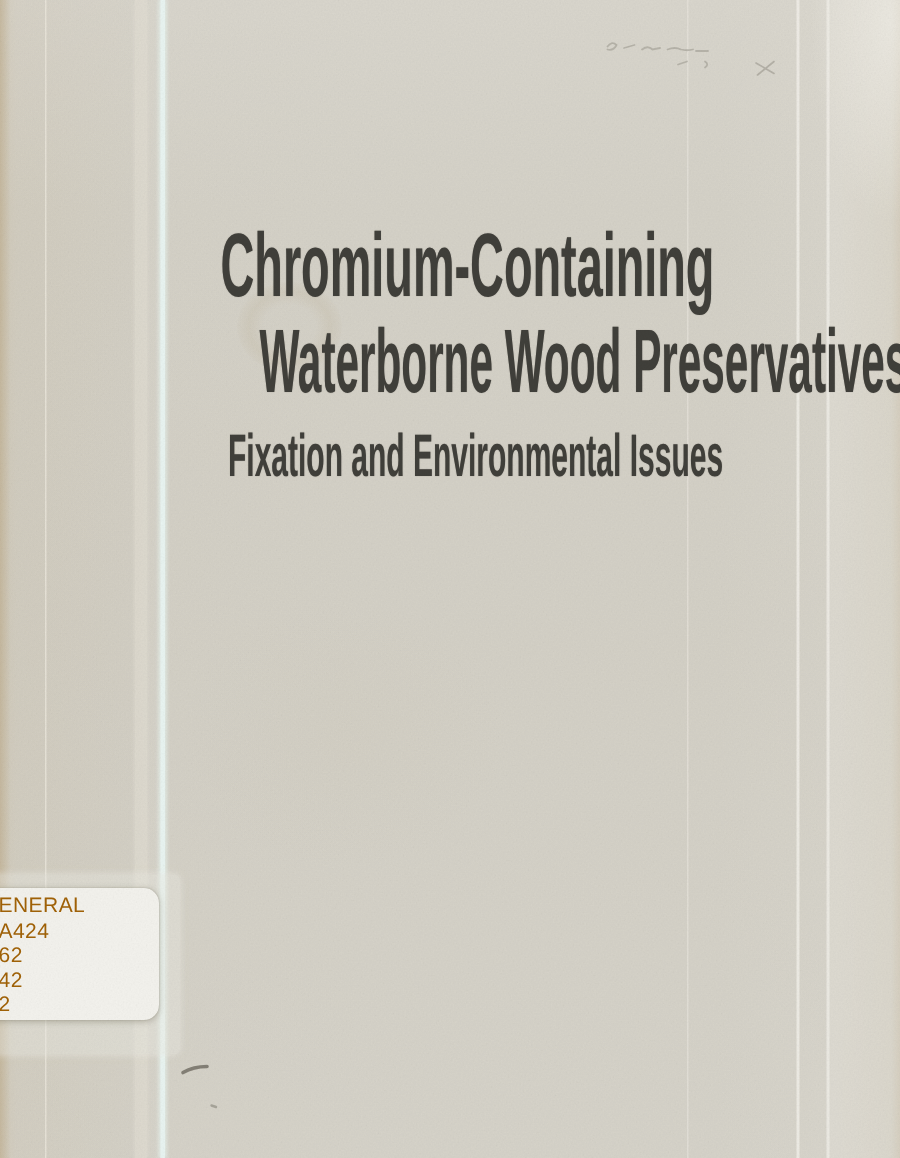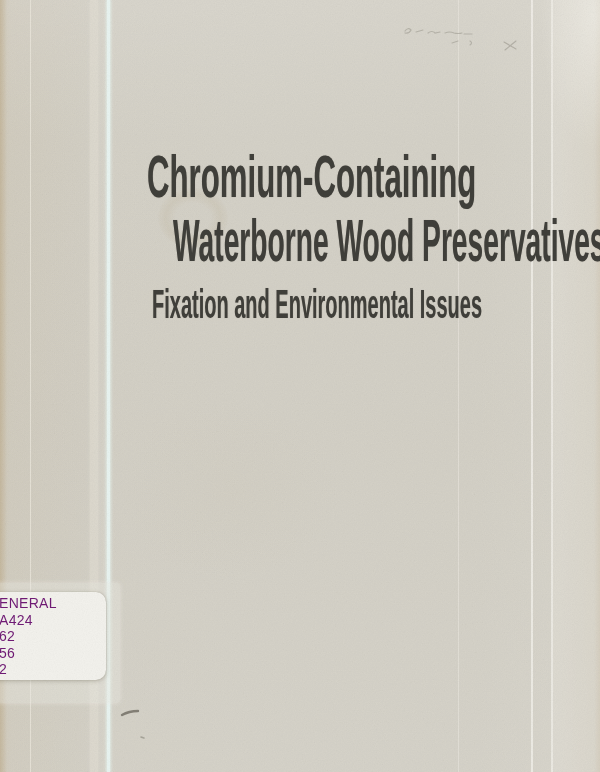--- a/index.html
+++ b/index.html
@@ -84,21 +84,21 @@
   }
   .call-label {
     position: absolute; left: -30px; top: 592px; width: 136px; height: 88px;
     background: #f3f2ed;
     border-radius: 10px;
     box-shadow: 0 1px 4px rgba(110,104,88,0.38), 0 0 1px rgba(110,104,88,0.4);
   }
   .call-label .label-text {
     position: absolute; left: 29px; top: 3px;
     font-size: 14px; line-height: 16.5px;
-    color: #701a75;
+    color: #a16207;
     letter-spacing: 0.3px;
   }
   .call-label .label-text div { white-space: nowrap; }
   
   .marks-overlay { position: absolute; left: 0; top: 0; width: 600px; height: 772px; }
   
   .grain {
     position: absolute; left: 0; top: 0; width: 600px; height: 772px;
     opacity: 0.10; mix-blend-mode: multiply;
   }
@@ -126,21 +126,21 @@
   <div class="title-line t1">Chromium-Containing</div>
   <div class="title-line t2">Waterborne Wood Preservatives:</div>
   <div class="title-line sub">Fixation and Environmental Issues</div>
 
   <div class="tape-sheen"></div>
   <div class="call-label">
     <div class="label-text">
       <div>ENERAL</div>
       <div>A424</div>
       <div>62</div>
-      <div>56</div>
+      <div>42</div>
       <div>2</div>
     </div>
   </div>
 
   <svg class="marks-overlay" viewBox="0 0 600 772" xmlns="http://www.w3.org/2000/svg">
     <g stroke="#9b988e" stroke-width="1.2" fill="none" stroke-linecap="round" opacity="0.55">
       <path d="M405,31 q3,-4 6,-1 q-2,4 -6,3 M416,32 l7,-2 M428,33 q4,-3 7,0 l5,-1"></path>
       <path d="M445,33 q5,-2 9,0 q4,1 8,0 M464,34 l8,0"></path>
       <path d="M452,43 l6,-2 M470,41 q3,2 0,4"></path>
     </g>

